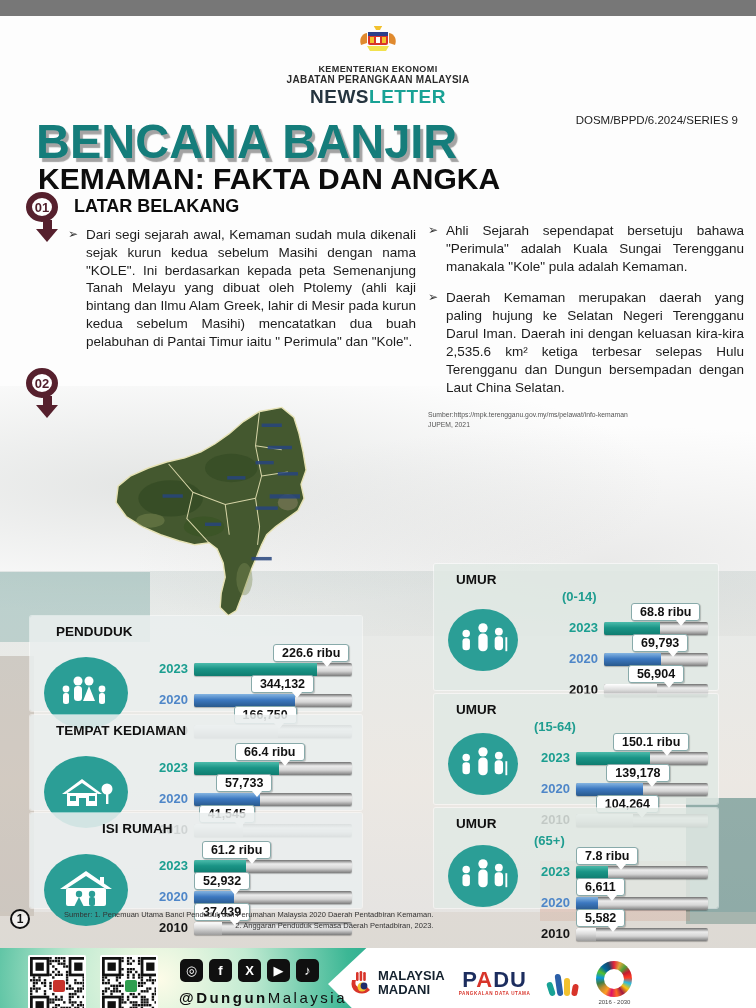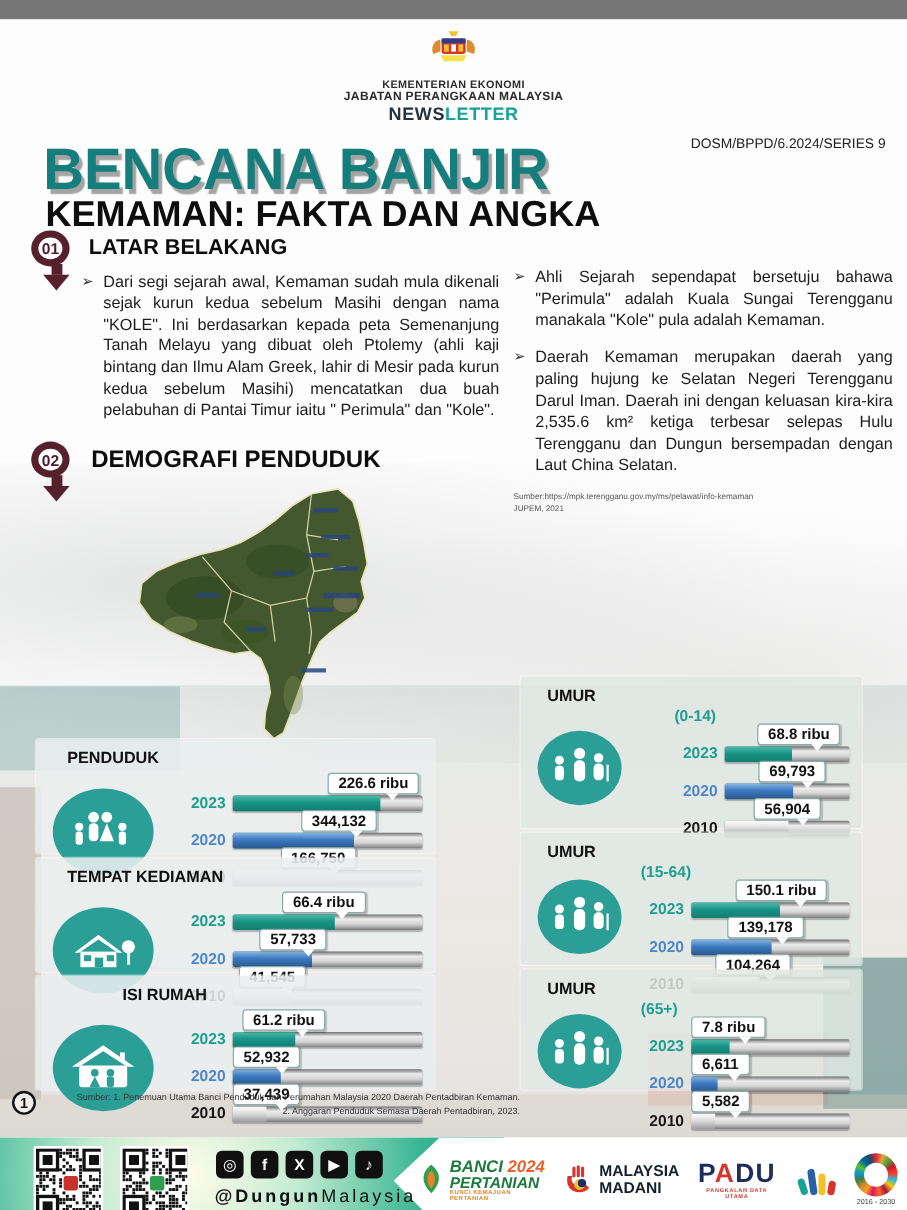--- a/index.html
+++ b/index.html
@@ -17,21 +17,21 @@
   .bg-teal-left{left:0;top:556px;width:150px;height:70px;background:rgba(60,130,125,.25);}
   .bg-brown-left{left:0;top:640px;width:34px;height:260px;background:rgba(130,110,90,.25);}
   .bg-teal-right{left:686px;top:782px;width:70px;height:126px;background:rgba(25,92,88,.42);}
   .bg-orange{left:540px;top:845px;width:150px;height:60px;background:rgba(200,90,50,.18);}
   .bg-foot{left:0;top:896px;width:756px;height:36px;background:rgba(210,200,190,.35);}
 
   
   .header{position:absolute;left:0;top:10px;width:756px;text-align:center;}
   .ministry1{font-size:9px;font-weight:bold;color:#2b2b2b;letter-spacing:.4px;margin-top:2px;}
   .ministry2{font-size:10px;font-weight:bold;color:#2b2b2b;letter-spacing:.3px;}
-  .newsletter{font-size:15px;font-weight:800;letter-spacing:.5px;margin-top:1px;}
+  .newsletter{font-size:19px;font-weight:800;letter-spacing:.5px;margin-top:1px;}
   .newsletter .dark{color:#25343f;} .newsletter .teal{color:#19a295;}
   .series{position:absolute;right:18px;top:98px;font-size:11.5px;color:#222;}
 
   
   .title1{position:absolute;left:36px;top:96px;font-size:47px;font-weight:800;color:#157d7b;
           letter-spacing:0px;transform:scaleY(1.04);transform-origin:left top;
           text-shadow:3px 4px 1px rgba(90,90,90,.55);white-space:nowrap;}
   .title2{position:absolute;left:38px;top:146px;font-size:30px;font-weight:800;color:#0d0d0d;white-space:nowrap;}
 
   
@@ -186,21 +186,20 @@
       <div>Sumber:https://mpk.terengganu.gov.my/ms/pelawat/info-kemaman</div>
       <div>JUPEM, 2021</div>
     </div>
   </div>
 
   <div class="pin-wrap" style="left:26px;top:352px;" data-name="section-2-marker">
     <div class="pin" data-name="section-number-badge">02</div>
     <div class="pin-stem" data-name="marker-arrow-stem"></div>
     <div class="pin-tri" data-name="marker-arrow-head"></div>
   </div>
-  <div class="sec-head" style="left:76px;top:356px;font-size:20px;" data-name="section-2-heading">DEMOGRAFI PENDUDUK</div>
 
   <svg class="map" viewBox="0 0 285 215" data-name="kemaman-district-satellite-map">
     <path d="M150,6 L172,2 L184,12 L189,28 L193,46 L196,64 L191,78 L194,92 L188,104 L177,112 L166,120 L157,128 L152,138 L147,150 L142,162 L137,176 L132,190 L127,203 L119,208 L111,200 L112,186 L116,170 L114,156 L108,142 L100,136 L86,138 L70,134 L52,128 L34,120 L18,110 L8,96 L10,80 L22,70 L40,62 L58,56 L76,52 L92,46 L106,38 L120,28 L134,16 Z" fill="#44582f" stroke="#e6e2b4" stroke-width="1.4" data-name="district-boundary"></path>
     <ellipse cx="62" cy="92" rx="32" ry="18" fill="#2e451f" opacity="0.55"></ellipse>
     <ellipse cx="122" cy="62" rx="26" ry="14" fill="#2e451f" opacity="0.5"></ellipse>
     <ellipse cx="95" cy="120" rx="20" ry="10" fill="#33511f" opacity="0.5"></ellipse>
     <ellipse cx="42" cy="114" rx="14" ry="7" fill="#7e8c55" opacity="0.45"></ellipse>
     <ellipse cx="135" cy="172" rx="8" ry="16" fill="#7e8c55" opacity="0.4"></ellipse>
     <ellipse cx="178" cy="96" rx="10" ry="8" fill="#8d8468" opacity="0.5"></ellipse>
     <g stroke="#e6e2b4" stroke-width="1" fill="none" opacity="0.9" data-name="sub-district-boundaries">
@@ -828,31 +827,20 @@
     <div class="social" data-name="social-icons-row">
         <div class="sic" data-name="instagram-icon">◎</div>
         <div class="sic" data-name="facebook-icon">f</div>
         <div class="sic" data-name="x-twitter-icon">X</div>
         <div class="sic" data-name="youtube-icon">▶</div>
         <div class="sic" data-name="tiktok-icon">♪</div>
       </div>
     <div class="handle" data-name="social-handle"><b>@Dungun</b><span>Malaysia</span></div>
 
     <div class="logos" data-name="partner-logos">
-      <div class="banci" data-name="banci-pertanian-2024-logo">
-        <svg width="24" height="28" viewBox="0 0 24 28" data-name="banci-leaf-icon">
-          <path d="M12,1 C20,7 22,16 12,26 C2,16 4,7 12,1 Z" fill="#2f9e4f"></path>
-          <path d="M12,6 C16,10 17,16 12,22 C7,16 8,10 12,6 Z" fill="#e8832a"></path>
-        </svg>
-        <div class="banci-txt">
-          <div class="banci-l1"><span>BANCI</span> <span class="yr">2024</span></div>
-          <div class="banci-l2">PERTANIAN</div>
-          <div class="banci-l3">KUNCI KEMAJUAN PERTANIAN</div>
-        </div>
-      </div>
       <div class="madani" data-name="malaysia-madani-logo">
         <svg width="26" height="26" viewBox="0 0 26 26" data-name="madani-hand-icon">
           <path d="M4,10 q-2,8 4,12 q8,4 14,-2 l-4,-4 q-4,3 -8,1 q-4,-2 -2,-7 z" fill="#d8342a"></path>
           <rect x="8" y="2" width="2.6" height="9" rx="1.3" fill="#d8342a"></rect>
           <rect x="11.6" y="1" width="2.6" height="10" rx="1.3" fill="#d8342a"></rect>
           <rect x="15.2" y="2" width="2.6" height="9" rx="1.3" fill="#d8342a"></rect>
           <circle cx="14" cy="17" r="4.5" fill="#f2c12e"></circle>
             <circle cx="16" cy="16" r="3.4" fill="#1f2c6b"></circle>
         </svg>
         <div class="madani-txt">

